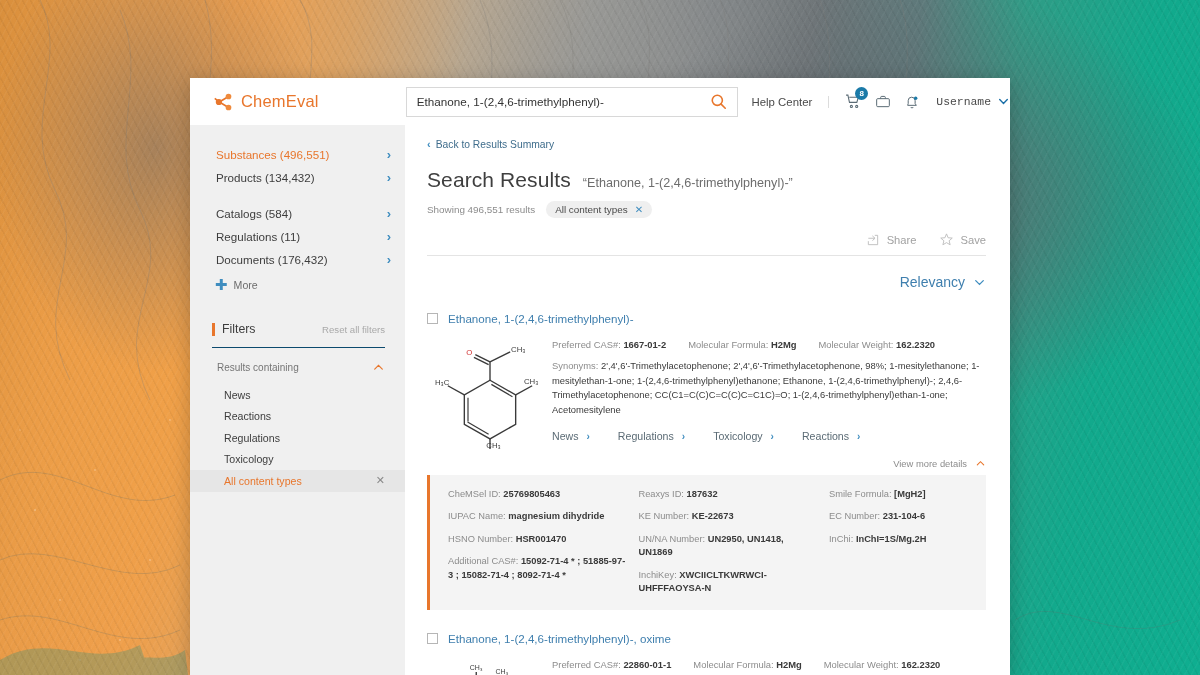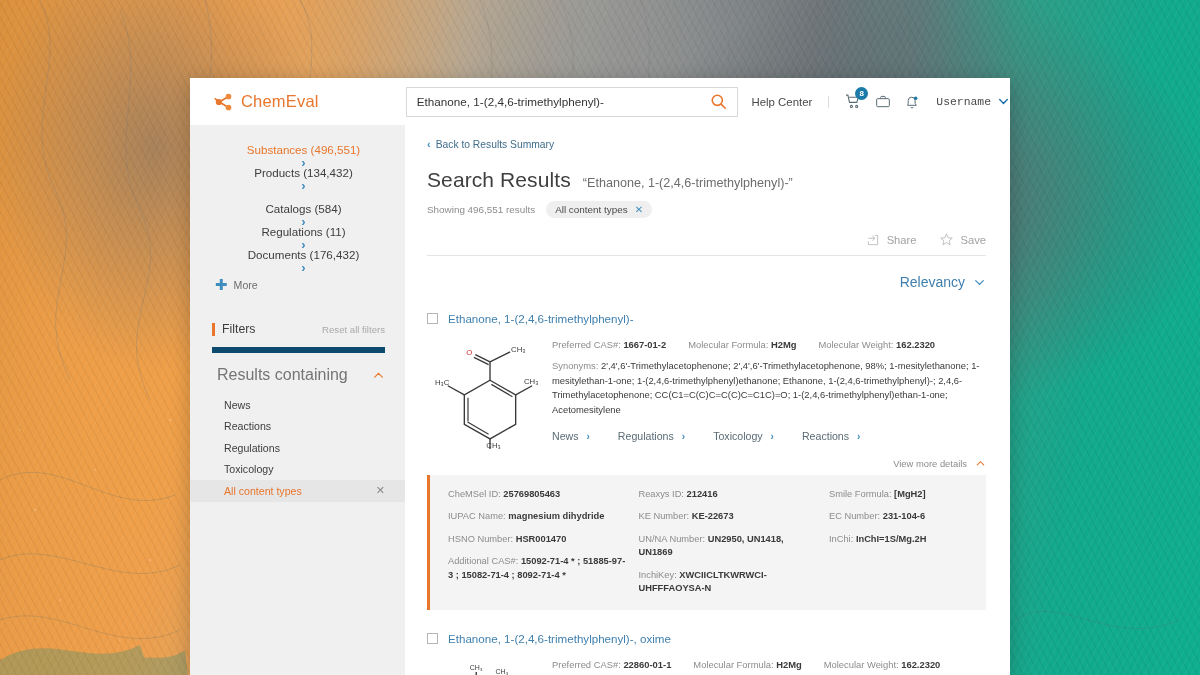--- a/index.html
+++ b/index.html
@@ -109,51 +109,51 @@
   
   .sidebar {
     width: 215px; flex: 0 0 215px;
     background: #f0f0f0;
     padding: 18px 0 0 0;
     position: relative;
   }
   .nav-list { padding: 0 14px 0 26px; }
   .nav-item {
     display: flex; align-items: center; justify-content: space-between;
-    height: 23px; cursor: pointer; flex-direction: column;
+    height: 23px; cursor: pointer;
   }
   .nav-item .label { font-size: 11.6px; color: #3d3d3d; }
   .nav-item.active .label { color: #e8762c; }
   .nav-gap { height: 13px; }
   .chev-r { color: #3f8dbf; font-size: 13px; line-height: 1; font-weight: 600; }
 
   .more-row {
     display: flex; align-items: center; gap: 6px;
     padding: 6px 0 0 25px; cursor: pointer;
   }
   .plus-ico { color: #3f8dbf; font-size: 15px; line-height: 1; font-weight: 400; }
   .more-label { font-size: 10.6px; color: #6d6d6d; }
 
   .filters-head {
     display: flex; align-items: center; justify-content: space-between;
     margin: 31px 20px 0 22px;
     padding-bottom: 11px;
-    border-bottom: 6px solid #0c4a6e;
+    border-bottom: 1px solid #0c4a6e;
   }
   .filters-title {
     font-size: 12.3px; color: #3d3d3d;
     border-left: 3px solid #e8762c; padding-left: 7px; line-height: 13px;
   }
   .reset-filters { font-size: 9.6px; color: #a9a9a9; cursor: pointer; }
 
   .facet-head {
     display: flex; align-items: center; justify-content: space-between;
     margin: 13px 20px 0 27px; cursor: pointer;
   }
-  .facet-title { font-size: 16px; color: #757575; }
+  .facet-title { font-size: 10px; color: #757575; }
   .chev-up { color: #e8762c; font-size: 11px; line-height: 1; }
 
   .facet-list { margin-top: 10px; }
   .facet-item {
     height: 21.5px; display: flex; align-items: center; justify-content: space-between;
     padding: 0 20px 0 34px; cursor: pointer;
   }
   .facet-item .flabel { font-size: 10.6px; color: #3d3d3d; }
   .facet-item.selected { background: #e6e6e6; }
   .facet-item.selected .flabel { color: #e8762c; }
@@ -542,21 +542,21 @@
         </div>
 
         <div class="details-panel">
           <div class="dcol">
             <div class="dfield"><span>CheMSel ID:</span> <b>25769805463</b></div>
             <div class="dfield"><span>IUPAC Name:</span> <b>magnesium dihydride</b></div>
             <div class="dfield"><span>HSNO Number:</span> <b>HSR001470</b></div>
             <div class="dfield"><span>Additional CAS#:</span> <b>15092-71-4 * ; 51885-97-3 ; 15082-71-4 ; 8092-71-4 *</b></div>
           </div>
           <div class="dcol">
-            <div class="dfield"><span>Reaxys ID:</span> <b>212416</b></div>
+            <div class="dfield"><span>Reaxys ID:</span> <b>187632</b></div>
             <div class="dfield"><span>KE Number:</span> <b>KE-22673</b></div>
             <div class="dfield"><span>UN/NA Number:</span> <b>UN2950, UN1418, UN1869</b></div>
             <div class="dfield"><span>InchiKey:</span> <b>XWCIICLTKWRWCI-UHFFFAOYSA-N</b></div>
           </div>
           <div class="dcol">
             <div class="dfield"><span>Smile Formula:</span> <b>[MgH2]</b></div>
             <div class="dfield"><span>EC Number:</span> <b>231-104-6</b></div>
             <div class="dfield"><span>InChi:</span> <b>InChI=1S/Mg.2H</b></div>
           </div>
         </div>

